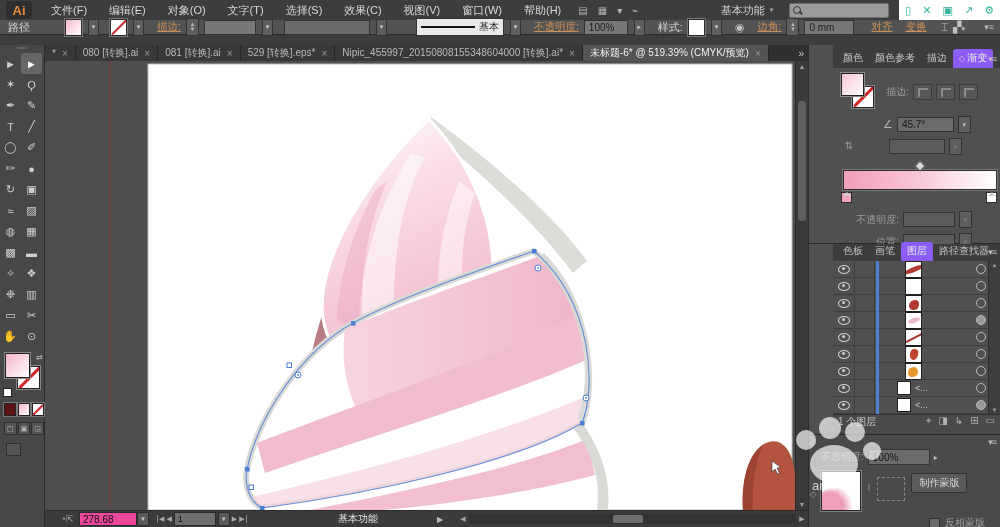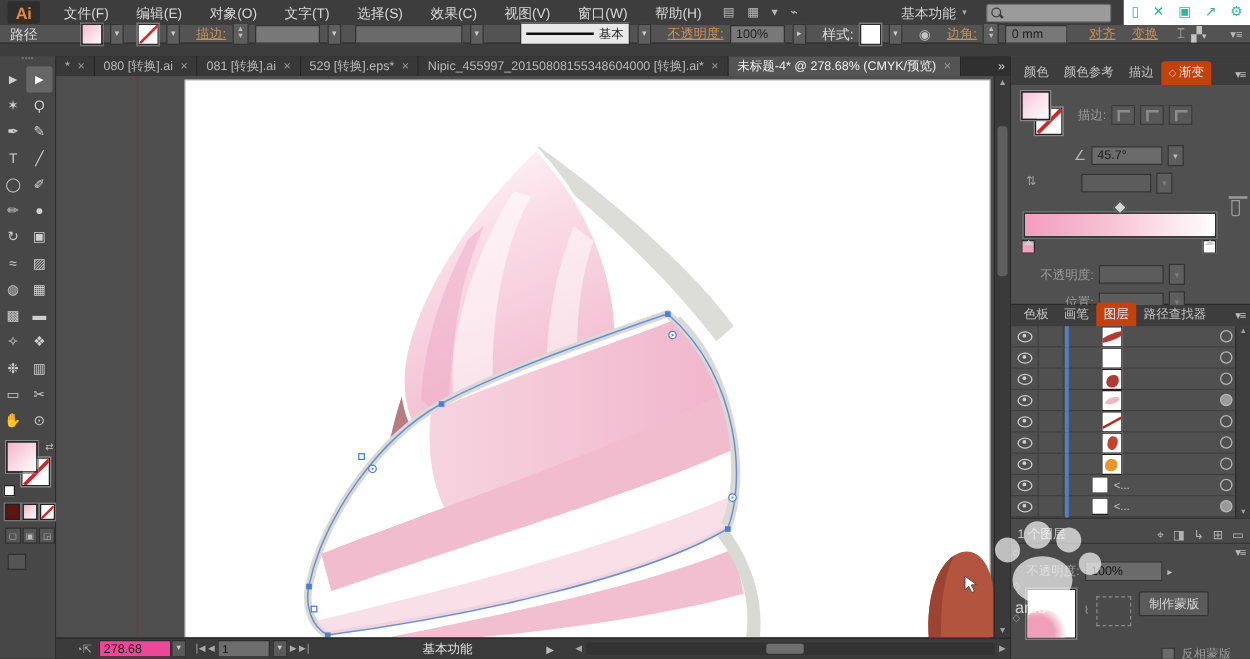--- a/index.html
+++ b/index.html
@@ -86,24 +86,24 @@
   .sb-nav{display:flex;align-items:center;margin-left:8px;gap:2px;color:#a9a9a9;font-size:7px;}
   .sb-board{width:34px;height:12px;background:#6e6e6e;border:1px solid #2c2c2c;color:#111;font-size:9px;display:flex;align-items:center;padding:0 3px;}
   .sb-tool{position:absolute;left:248px;width:130px;text-align:center;color:#e3e3e3;font-size:10px;}
   .sb-proxy{position:absolute;left:392px;color:#bbb;font-size:8px;}
   .hscroll{position:absolute;left:412px;right:0;top:1px;bottom:1px;display:flex;align-items:center;}
   .hs-btn{width:12px;text-align:center;color:#a5a5a5;font-size:7px;}
   .hs-track{flex:1;height:10px;background:#333;border-radius:2px;position:relative;}
   .hs-thumb{position:absolute;left:44%;width:30px;top:1px;bottom:1px;background:#6e6e6e;border-radius:2px;}
   
   .rightpanel{position:absolute;left:808px;top:45px;width:192px;bottom:0;background:#4a4a4a;border-left:1px solid #2a2a2a;box-sizing:border-box;}
-  .pg{border-bottom:1px solid #2a2a2a;background:#505050;}
+  .pg{border-bottom:1px solid #2a2a2a;background:#505050;padding-left:24px;}
   .ptabs{height:17px;background:#3d3d3d;display:flex;align-items:flex-end;padding-left:4px;position:relative;}
   .ptab{padding:2px 6px 3px;font-size:10px;color:#c3c3c3;white-space:nowrap;}
-  .ptab.active{background:#c2410c;color:#ececec;border-radius:3px 3px 0 0;}
+  .ptab.active{background:#8b5cf6;color:#ececec;border-radius:3px 3px 0 0;}
   .pg1 .ptab.active::before{content:"◇";margin-right:2px;color:#e8b7ca;font-size:8px;}
   .pmenu{position:absolute;right:4px;top:3px;color:#bdbdbd;font-size:9px;letter-spacing:-1px;}
   .g-body{padding:5px 8px 0 8px;position:relative;}
   .g-row{display:flex;align-items:center;margin-bottom:5px;gap:4px;}
   .g-label{width:58px;text-align:right;color:#9c9c9c;font-size:10px;flex:none;}
   .g-swatch{width:34px;height:34px;background:linear-gradient(135deg,#f2aec7,#ffffff);border:1px solid #2a2a2a;box-shadow:0 0 0 1px #7c7c7c;}
   .g-swdd{color:#bbb;font-size:7px;align-self:flex-end;margin:0 2px 2px 1px;}
   .g-field{height:15px;background:#6b6b6b;border:1px solid #333;color:#1b1b1b;font-size:10px;display:flex;align-items:center;padding:0 4px;box-sizing:border-box;}
   .g-field.dis{background:#5c5c5c;color:#888;}
   .g-dd{width:11px;height:15px;background:#5e5e5e;border:1px solid #333;color:#bbb;font-size:7px;display:flex;align-items:center;justify-content:center;}
@@ -137,21 +137,21 @@
   .th--red-swoosh::after{content:"";position:absolute;left:-3px;top:5px;width:22px;height:5px;background:#b23a33;border-radius:50%;transform:rotate(-22deg);}
   .th--red-splat::after{content:"";position:absolute;left:3px;top:4px;width:10px;height:10px;background:#b23a33;border-radius:62% 40% 55% 45%;}
   .th--pink-wisp::after{content:"";position:absolute;left:2px;top:5px;width:12px;height:5px;background:#ecb7c6;border-radius:50%;transform:rotate(-18deg);}
   .th--red-line::after{content:"";position:absolute;left:-1px;top:7px;width:18px;height:2px;background:#a83228;transform:rotate(-28deg);}
   .th--red-drop::after{content:"";position:absolute;left:4px;top:2px;width:8px;height:11px;background:#c0452e;border-radius:50% 50% 60% 60%;transform:rotate(14deg);}
   .th--orange-blob::after{content:"";position:absolute;left:2px;top:3px;width:10px;height:10px;background:#e8962e;border-radius:60% 50% 55% 45%;}
   .lrow-label{color:#c9c9c9;font-size:9px;margin-left:4px;}
   .target{width:8px;height:8px;border:1px solid #b7b7b7;border-radius:50%;margin-left:auto;}
   .target.hot{background:#9a9a9a;}
   .lscroll{position:absolute;right:0;top:17px;bottom:20px;width:12px;background:#3e3e3e;border-left:1px solid #2e2e2e;display:flex;flex-direction:column;justify-content:space-between;align-items:center;color:#9f9f9f;font-size:6px;padding:1px 0;box-sizing:border-box;}
-  .lfooter{height:19px;display:flex;align-items:flex-end;padding:0 5px;background:#4a4a4a;border-top:1px solid #2e2e2e;}
+  .lfooter{height:19px;display:flex;align-items:flex-start;padding:0 5px;background:#4a4a4a;border-top:1px solid #2e2e2e;}
   .lcount{color:#c5c5c5;font-size:10px;}
   .lf-icons{margin-left:auto;display:flex;gap:7px;color:#b3b3b3;font-size:10px;}
   
   .pg3{background:#4a4a4a;position:relative;height:94px;}
   .pg3 .pmenu{top:2px;}
   .expanders{position:absolute;left:1px;top:3px;display:flex;flex-direction:column;gap:17px;color:#9a9a9a;font-size:8px;}
   .tp-body{padding:4px 6px 0 12px;}
   .tp-row1{display:flex;align-items:center;gap:4px;margin-top:10px;}
   .tp-label{color:#9c9c9c;font-size:10px;}
   .tp-field{width:52px;height:14px;background:#6b6b6b;border:1px solid #333;color:#151515;font-size:10px;display:flex;align-items:center;padding:0 4px;}
@@ -341,21 +341,21 @@
           </div>
           <div class="doc-tab">
             <span class="lbl">529 [转换].eps*</span>
             <span class="x">×</span>
           </div>
           <div class="doc-tab">
             <span class="lbl">Nipic_455997_20150808155348604000 [转换].ai*</span>
             <span class="x">×</span>
           </div>
           <div class="doc-tab active">
-            <span class="lbl">未标题-4* @ 278.68% (CMYK/预览)</span>
+            <span class="lbl">未标题-6* @ 519.39% (CMYK/预览)</span>
             <span class="x">×</span>
           </div>
         </div>
       <div class="tab-overflow">»</div>
     </div>
 
     <div class="canvasrow">
       <div class="canvas">
         <svg width="750" height="449" viewBox="0 0 750 449">
           <defs>

